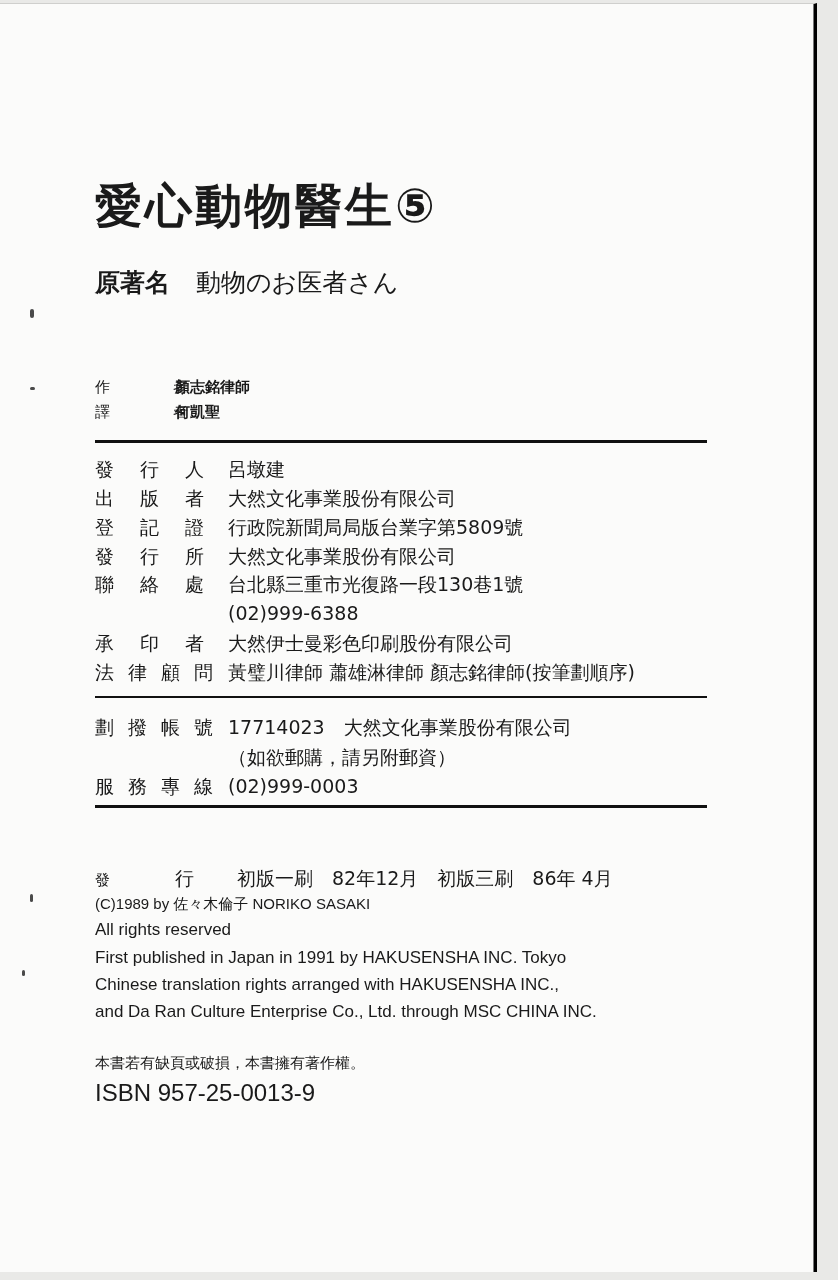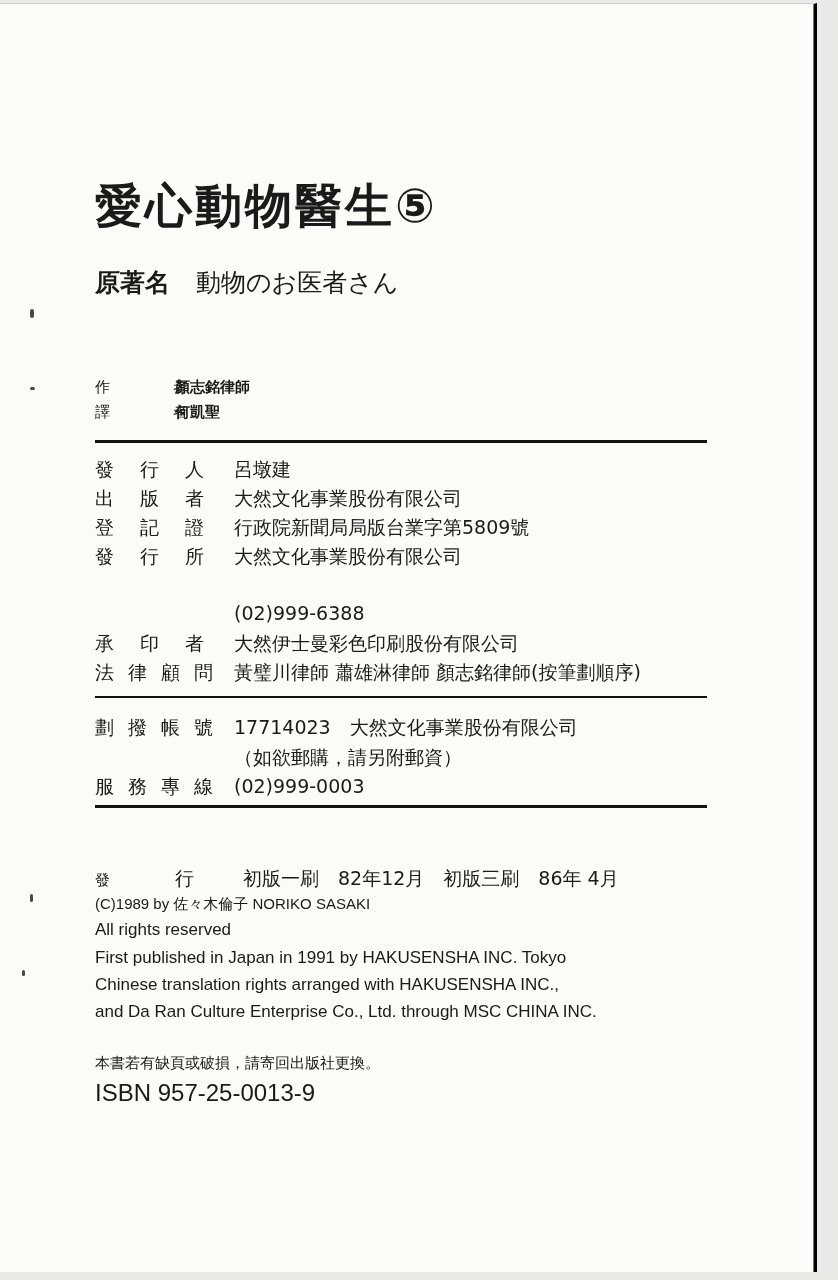--- a/index.html
+++ b/index.html
@@ -57,21 +57,21 @@
       white-space: nowrap;
       font-size: 19px;
       line-height: 26px;
     }
     .row .lbl {
       display: inline-block;
       width: 133px;
       letter-spacing: 0;
     }
     .row .lbl span { display: inline-block; }
-    .row .val { display: inline-block; margin-left: 6px; }
+    .row .val { display: inline-block; }
     .small { font-size: 15px; }
     .small .lbl { width: 133px; }
     .sep {
       position: absolute;
       left: 95px;
       width: 612px;
       background: #111;
     }
     .en {
       position: absolute;
@@ -121,20 +121,23 @@
   </div>
   <div class="row" style="top:481px;">
     <span class="lbl"><span style="width:45px;">出</span><span style="width:45px;">版</span><span>者</span></span><span class="val">大然文化事業股份有限公司</span>
   </div>
   <div class="row" style="top:510px;">
     <span class="lbl"><span style="width:45px;">登</span><span style="width:45px;">記</span><span>證</span></span><span class="val">行政院新聞局局版台業字第5809號</span>
   </div>
   <div class="row" style="top:539px;">
     <span class="lbl"><span style="width:45px;">發</span><span style="width:45px;">行</span><span>所</span></span><span class="val">大然文化事業股份有限公司</span>
   </div>
+  <div class="row" style="top:567px;">
+    <span class="lbl"><span style="width:45px;">聯</span><span style="width:45px;">絡</span><span>處</span></span><span class="val">台北縣三重市光復路一段130巷1號</span>
+  </div>
   <div class="row" style="top:596px;">
     <span class="lbl"></span><span class="val">(02)999-6388</span>
   </div>
   <div class="row" style="top:626px;">
     <span class="lbl"><span style="width:45px;">承</span><span style="width:45px;">印</span><span>者</span></span><span class="val">大然伊士曼彩色印刷股份有限公司</span>
   </div>
   <div class="row" style="top:655px;">
     <span class="lbl"><span style="width:33px;">法</span><span style="width:33px;">律</span><span style="width:33px;">顧</span><span>問</span></span><span class="val">黃璧川律師 蕭雄淋律師 顏志銘律師(按筆劃順序)</span>
   </div>
 
@@ -154,15 +157,15 @@
 
   <div class="row" style="top:825px;">
     <span class="lbl" style="width:142px;margin-top:36px;"><span style="width:80px;font-size:15px;">發</span><span>行</span></span><span class="val">初版一刷　82年12月　初版三刷　86年 4月</span>
   </div>
 
   <div class="en" style="top:888px;font-size:15px;">(C)1989 by 佐々木倫子 NORIKO  SASAKI</div>
   <div class="en" style="top:914px;">All rights reserved</div>
   <div class="en" style="top:942px;">First published in Japan in 1991 by HAKUSENSHA INC. Tokyo</div>
   <div class="en" style="top:969px;">Chinese translation rights arranged with HAKUSENSHA INC.,</div>
   <div class="en" style="top:996px;">and  Da Ran Culture Enterprise Co., Ltd.  through MSC CHINA INC.</div>
-  <div class="en" style="top:1047px;font-family:'DejaVu Sans',sans-serif;font-size:15px;">本書若有缺頁或破損，請寄回出版社更換。</div>
+  <div class="en" style="top:1047px;font-family:'DejaVu Sans',sans-serif;font-size:15px;">本書若有缺頁或破損，本書擁有著作權。</div>
   <div class="isbn">ISBN 957-25-0013-9</div>
 </div>
 
 </body></html>

